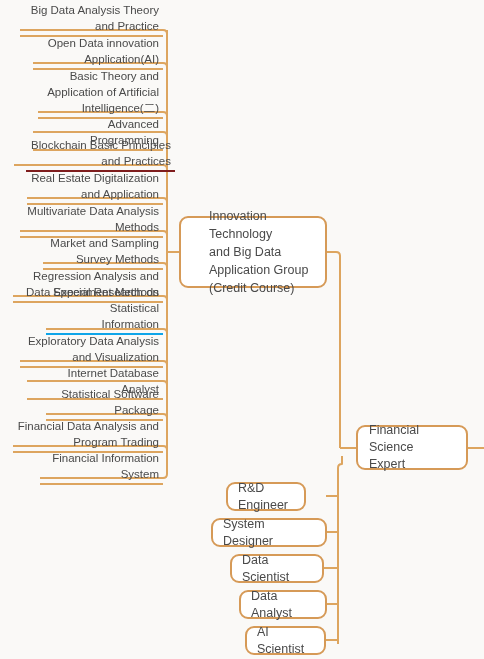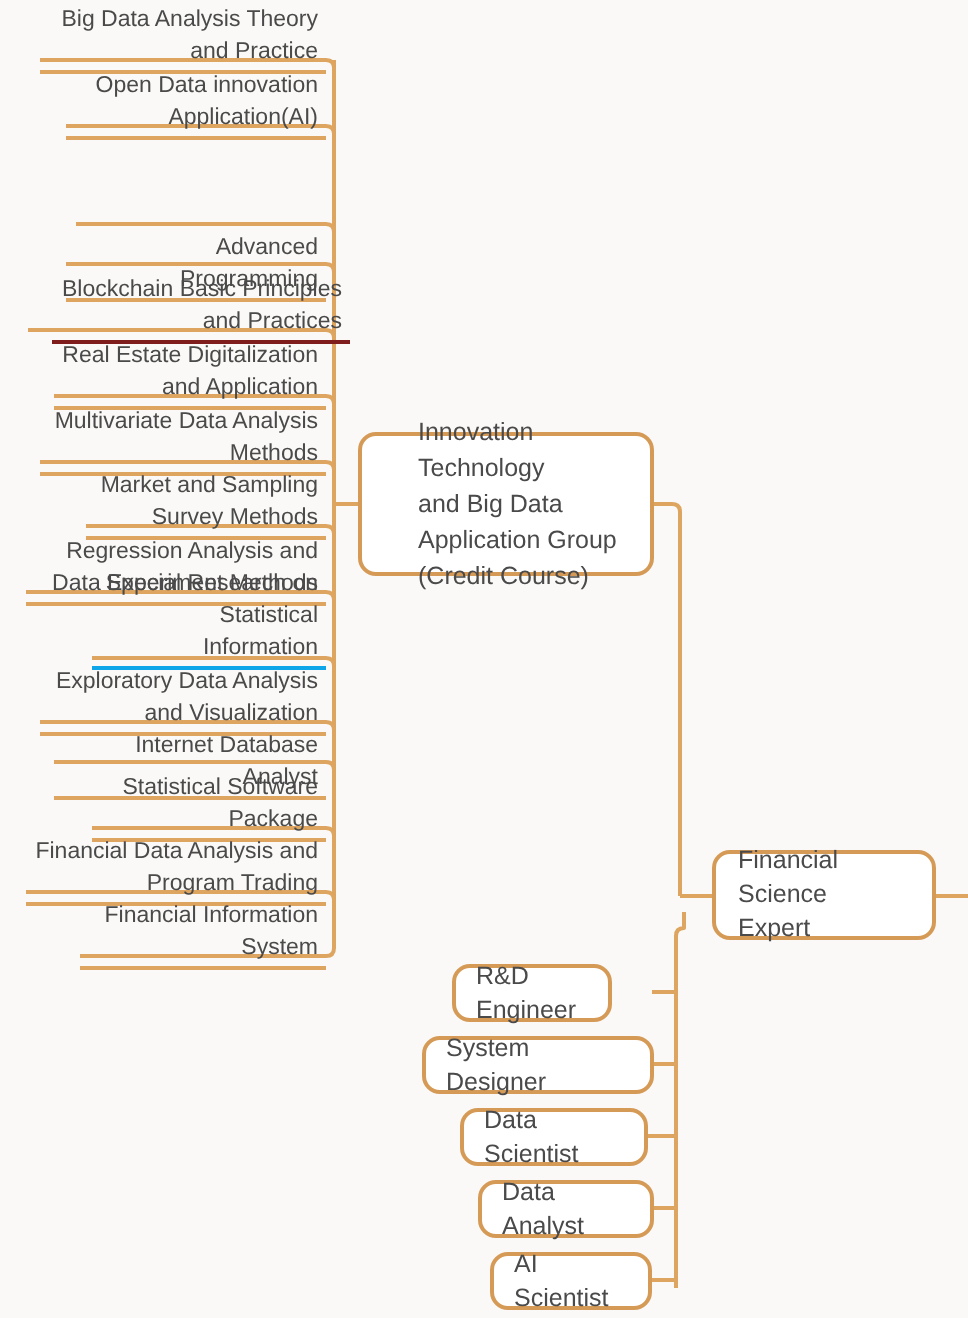--- a/index.html
+++ b/index.html
@@ -128,20 +128,23 @@
     <path d="M326,640 L338,640"></path>
     <path d="M338,640 L338,644"></path>
   </svg>
 
   <div class="leaf" style="left:20px; top:2px; width:143px; border-bottom:2px solid #dda55f;">Big Data Analysis Theory
 and Practice</div>
 
   <div class="leaf" style="left:33px; top:35px; width:130px; border-bottom:2px solid #dda55f;">Open Data innovation
 Application(AI)</div>
 
+  <div class="leaf" style="left:38px; top:68px; width:125px; border-bottom:2px solid #dda55f;">Basic Theory and
+Application of Artificial
+Intelligence(二)</div>
 
   <div class="leaf" style="left:33px; top:116px; width:130px; border-bottom:2px solid #dda55f;">Advanced Programming</div>
 
   <div class="leaf" style="left:26px; top:137px; width:149px; border-bottom:2px solid #7f1d1d;">Blockchain Basic Principles
 and Practices</div>
 
   <div class="leaf" style="left:27px; top:170px; width:136px; border-bottom:2px solid #dda55f;">Real Estate Digitalization
 and Application</div>
 
   <div class="leaf" style="left:20px; top:203px; width:143px; border-bottom:2px solid #dda55f;">Multivariate Data Analysis

